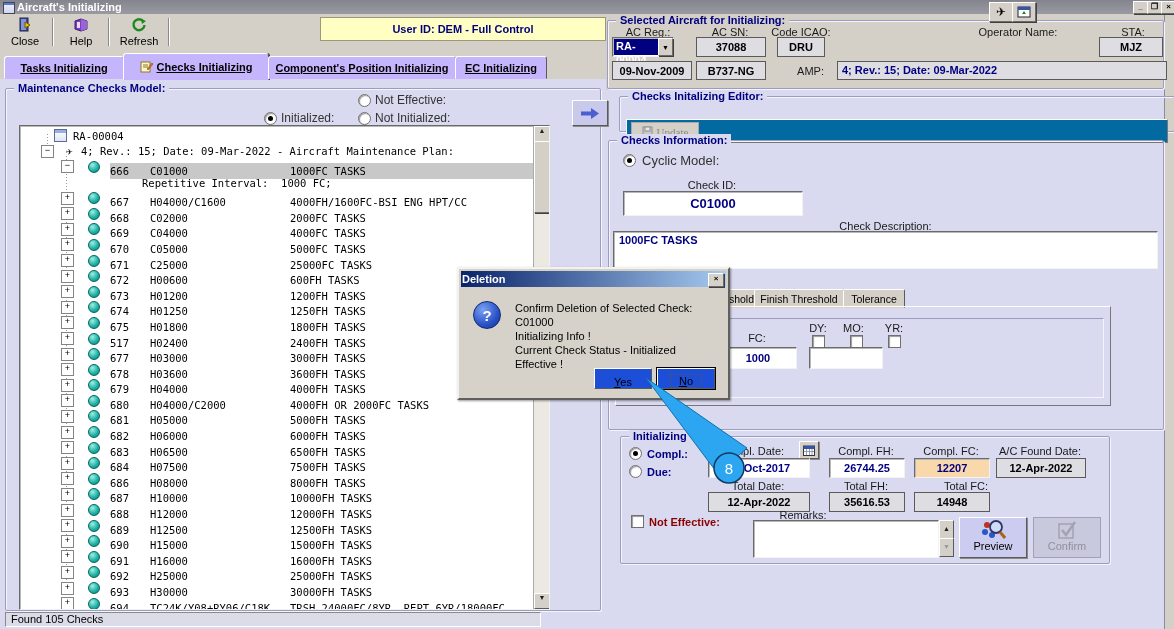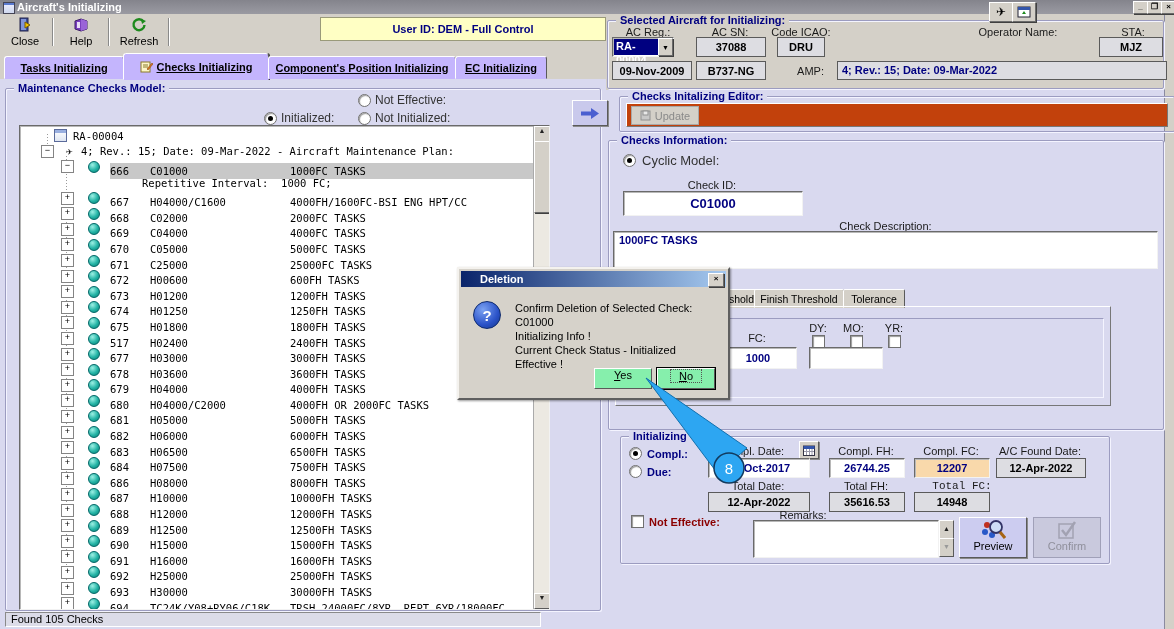--- a/index.html
+++ b/index.html
@@ -38,22 +38,22 @@
   .ticon.reg{background:linear-gradient(#fff,#dfe6f2);border:1px solid #5a6a9a;box-sizing:border-box;box-shadow:inset 0 3px 0 #9ab0e0;}
   .ticon.plan{font-size:11px;line-height:13px;text-align:center;color:#111;}
   .thl{display:flex;flex:1;height:100%;align-items:center;margin-left:10px;margin-top:8px;}
   .thl.on{background:#c8c8c8;}
   .tnum{width:40px;flex:none;}
   .tcode{width:140px;flex:none;}
   .tdesc{flex:1;}
   .vline{position:absolute;width:1px;background-image:linear-gradient(#9a9a9a 50%,transparent 50%);background-size:1px 3px;}
   
   .dlg{background:#d6d2ca;border:2px solid;border-color:#f4f2ee #5f5f5f #5f5f5f #f4f2ee;box-shadow:1px 1px 2px rgba(0,0,0,.4);}
-  .dlg-title{height:16px;background:linear-gradient(90deg,#0a246a,#a6caf0);color:#fff;font-weight:bold;display:flex;align-items:center;padding:0 19px;}
-  .dbtn{height:19px;background:#86efac;border:1px solid;border-color:#fff #5a5a5a #5a5a5a #fff;font-size:11px;display:flex;align-items:flex-start;justify-content:center;}
+  .dlg-title{height:16px;background:linear-gradient(90deg,#0a246a,#a6caf0);color:#fff;font-weight:bold;display:flex;align-items:center;padding:0 1px;}
+  .dbtn{height:19px;background:#1d4ed8;border:1px solid;border-color:#fff #5a5a5a #5a5a5a #fff;font-size:11px;display:flex;align-items:flex-end;justify-content:center;}
   .qicon{width:26px;height:26px;border-radius:50%;background:radial-gradient(circle at 35% 30%,#7ba2f2,#2a52c8 60%,#123488);color:#fff;font-weight:bold;font-size:15px;display:flex;align-items:center;justify-content:center;border:1px solid #0d2a6e;}
   u{text-decoration:underline;}
   .scrollbtn{background:#d4d0c8;border:1px solid;border-color:#fff #5a5a5a #5a5a5a #fff;font-size:7px;line-height:7px;text-align:center;color:#222;}
 </style>
 </head>
 <body>
 
 <div class="screen">
 
   <div class="abs" style="left:0;top:14px;width:1174px;height:76px;background:#d4d0c8;"></div>
@@ -215,21 +215,21 @@
     <svg width="18" height="11">
         <rect x="0" y="3.5" width="10" height="4" fill="#4a5fd0"></rect>
         <polygon points="10,0 18,5.5 10,11" fill="#4a5fd0"></polygon>
       </svg>
   </div>
 
   <div class="abs" style="left:5px;top:612px;width:536px;height:15px;background:#dcdce8;border:1px solid;border-color:#8a8a8a #fff #fff #8a8a8a;line-height:13px;padding-left:5px;box-sizing:border-box;">Found 105 Checks</div>
 
   <div class="abs group" style="left:608px;top:96px;width:554px;height:34px;margin-left:11px;">
     <span class="glabel">Checks Initalizing Editor:</span>
-    <div class="abs" style="left:6px;top:6px;width:540px;height:22px;background:#c2410c;border:1px solid;border-color:#fff #777 #777 #fff;">
+    <div class="abs" style="left:6px;top:22px;width:540px;height:22px;background:#0369a1;border:1px solid;border-color:#fff #777 #777 #fff;font-family:Liberation Serif, serif;">
       <div class="abs ctr" style="left:4px;top:2px;width:66px;height:17px;background:#d4d0c8;border:1px solid #a8a8a8;color:#8a8a8a;gap:4px;">
         <svg width="11" height="11">
             <rect x="1" y="1" width="9" height="9" fill="#c8c8c8" stroke="#909090"></rect>
             <rect x="3" y="1" width="5" height="4" fill="#e8e8e8" stroke="#909090"></rect>
           </svg>
         <span>Update</span>
       </div>
     </div>
   </div>
 
@@ -297,21 +297,21 @@
     <div class="abs sunken ctr navy" style="left:208px;top:21px;width:74px;height:18px;font-weight:bold;">26744.25</div>
     <div class="abs lbl" style="left:293px;top:8px;width:74px;text-align:center;">Compl. FC:</div>
     <div class="abs sunken ctr navy" style="left:293px;top:21px;width:74px;height:18px;font-weight:bold;background:#f9d9ab;">12207</div>
     <div class="abs lbl" style="left:373px;top:8px;width:92px;text-align:center;">A/C Found Date:</div>
     <div class="abs flat-field ctr" style="left:375px;top:21px;width:88px;height:18px;">12-Apr-2022</div>
 
     <div class="abs lbl" style="left:87px;top:43px;width:100px;text-align:center;">Total Date:</div>
     <div class="abs flat-field ctr" style="left:87px;top:55px;width:100px;height:18px;">12-Apr-2022</div>
     <div class="abs lbl" style="left:208px;top:43px;width:74px;text-align:center;">Total FH:</div>
     <div class="abs flat-field ctr" style="left:208px;top:55px;width:74px;height:18px;">35616.53</div>
-    <div class="abs lbl" style="left:304px;top:43px;width:74px;text-align:center;font-family:Liberation Mono, monospace;">Total FC:</div>
+    <div class="abs lbl" style="left:293px;top:43px;width:74px;text-align:right;">Total FC:</div>
     <div class="abs flat-field ctr" style="left:293px;top:55px;width:74px;height:18px;">14948</div>
 
     <div class="abs" style="left:10px;top:78px;display:flex;align-items:center;gap:5px;">
       <span class="chk"></span>
       <span style="font-weight:bold;color:#8b0000;">Not Effective:</span>
     </div>
     <div class="abs lbl" style="left:132px;top:72px;width:100px;text-align:center;">Remarks:</div>
     <div class="abs sunken" style="left:132px;top:83px;width:184px;height:36px;"></div>
     <div class="scrollbtn abs" style="left:318px;top:83px;width:13px;height:17px;line-height:15px;">▲</div>
     <div class="scrollbtn abs" style="left:318px;top:101px;width:13px;height:17px;line-height:15px;color:#999;">▼</div>

